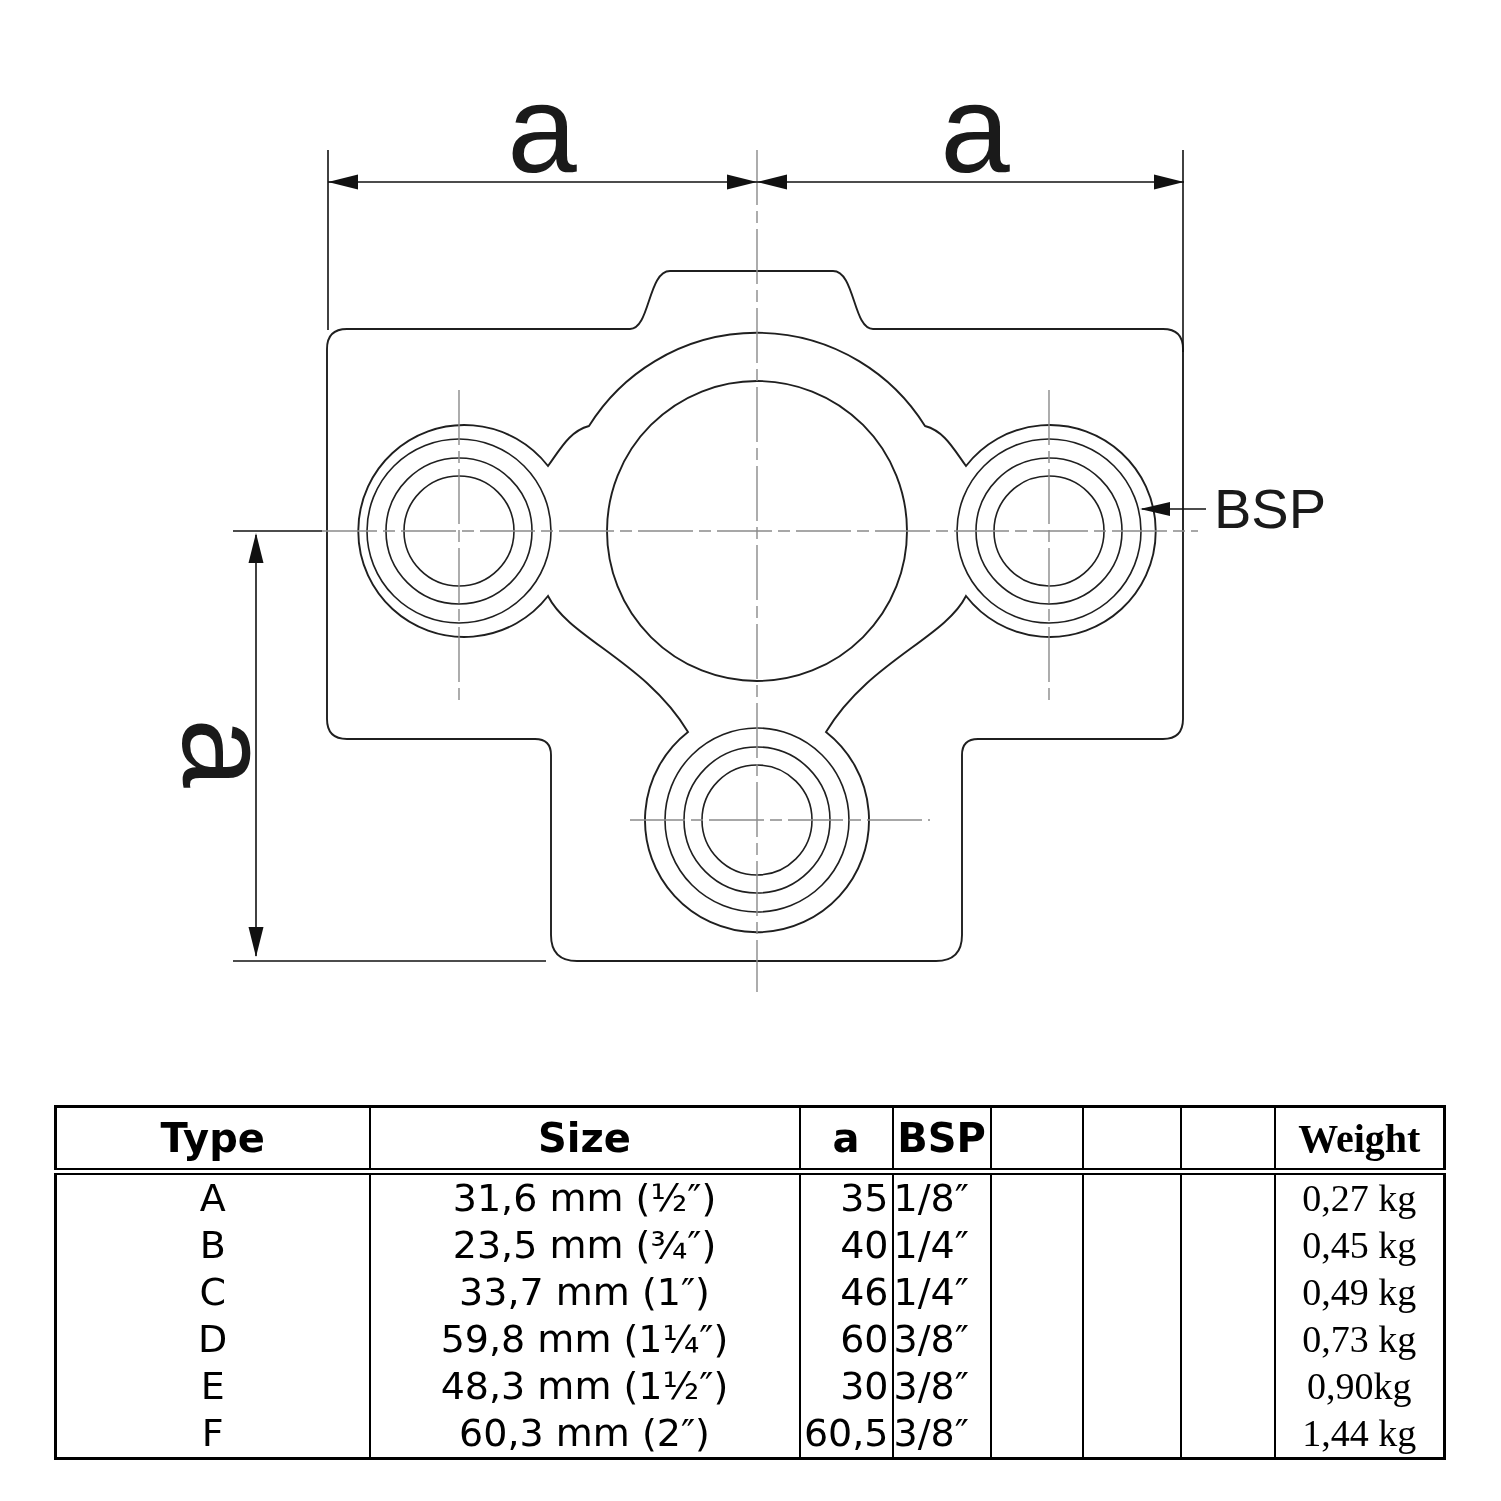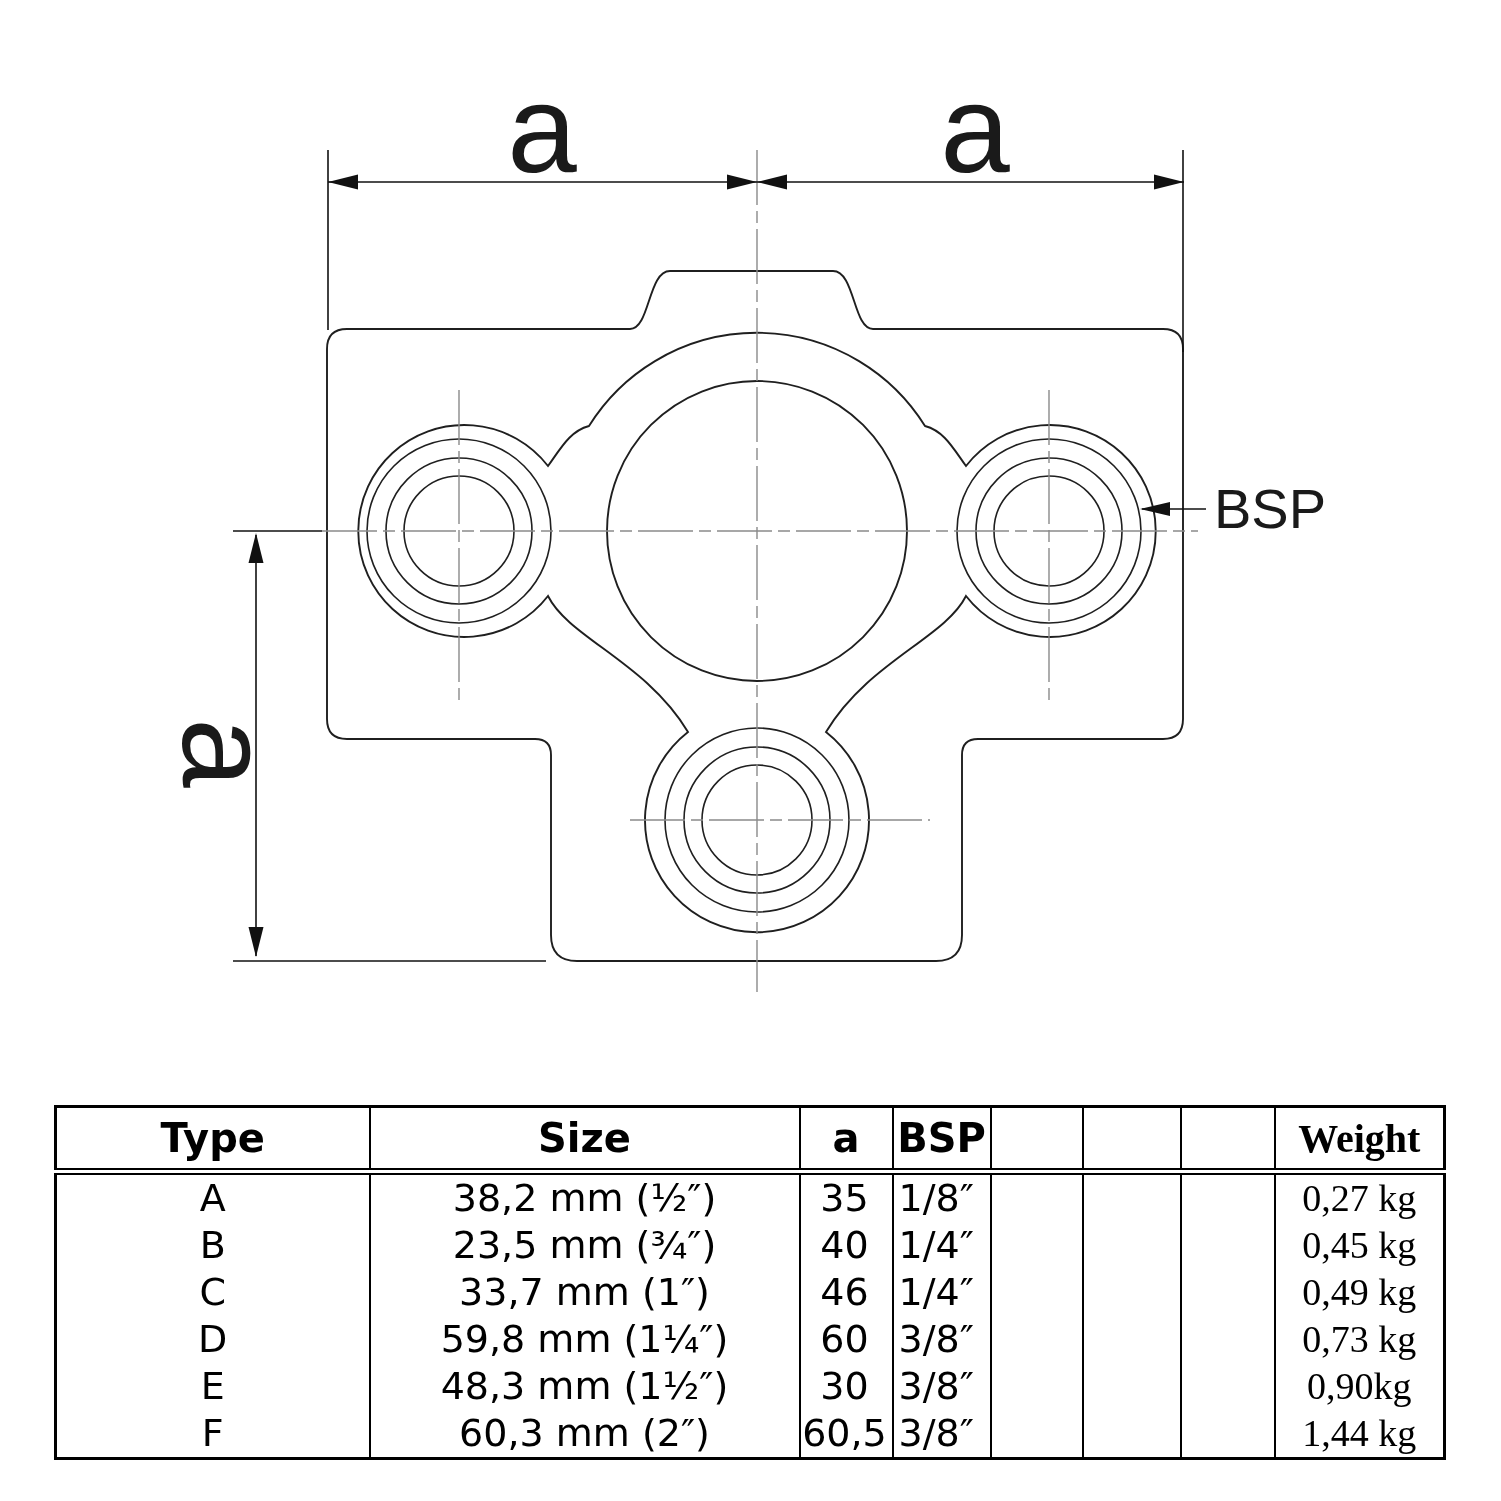--- a/index.html
+++ b/index.html
@@ -22,22 +22,22 @@
     border-right:2px solid #000;
     border-bottom:7px double #000;
     padding:0; white-space:nowrap; overflow:hidden;
   }
   .spec-table td {
     font-size:38px; height:47px; line-height:47px;
     border-right:2px solid #000;
     text-align:center; padding:0; white-space:nowrap; overflow:hidden;
   }
   .spec-table th:last-child, .spec-table td:last-child { border-right:none;font-family:Liberation Serif, serif; }
-  .spec-table td.al-r { text-align:center; padding-right:3px; }
-  .spec-table td.al-l { text-align:left; padding-left:5px; }
+  .spec-table td.al-r { text-align:right; padding-right:3px; }
+  .spec-table td.al-l { text-align:left; }
 
   .outline  { fill:none; stroke:#1f1f1f; stroke-width:1.9; }
   .thinline { fill:none; stroke:#1f1f1f; stroke-width:1.6; }
   .cline    { fill:none; stroke:#8a8a8a; stroke-width:1.4; stroke-dasharray:55 6 12 6; }
   .dimline  { fill:none; stroke:#111111; stroke-width:1.6; }
   .arrow    { fill:#111111; stroke:none; }
   .dimtext  { fill:#1a1a1a; font-family:"Liberation Sans", sans-serif; }
 </style>
 </head>
 <body>
@@ -156,21 +156,21 @@
         <th>BSP</th>
         <th></th>
         <th></th>
         <th></th>
         <th>Weight</th>
       </tr>
     </thead>
     <tbody>
       <tr>
         <td>A</td>
-        <td>38,2 mm (½″)</td>
+        <td>31,6 mm (½″)</td>
         <td class="al-r">35</td>
         <td class="al-l">1/8″</td>
         <td></td>
         <td></td>
         <td></td>
         <td>0,27 kg</td>
       </tr>
       <tr>
         <td>B</td>
         <td>23,5 mm (¾″)</td>

